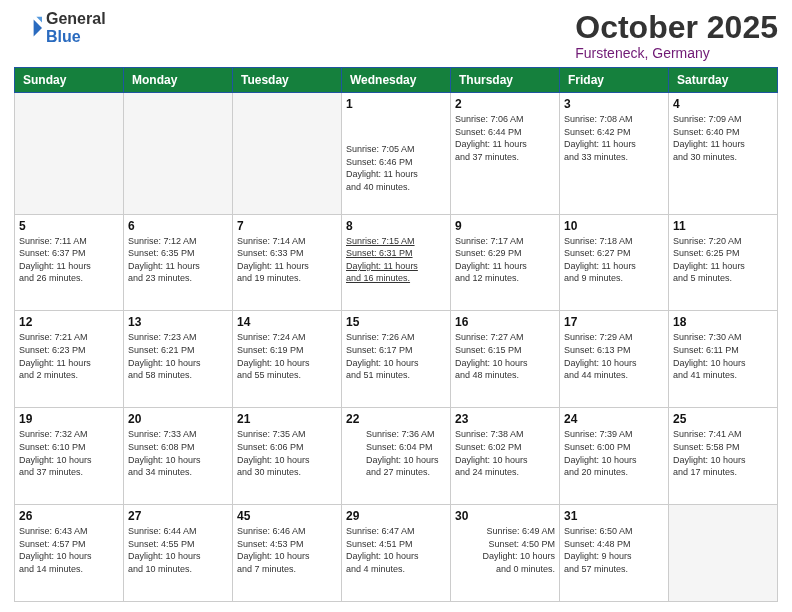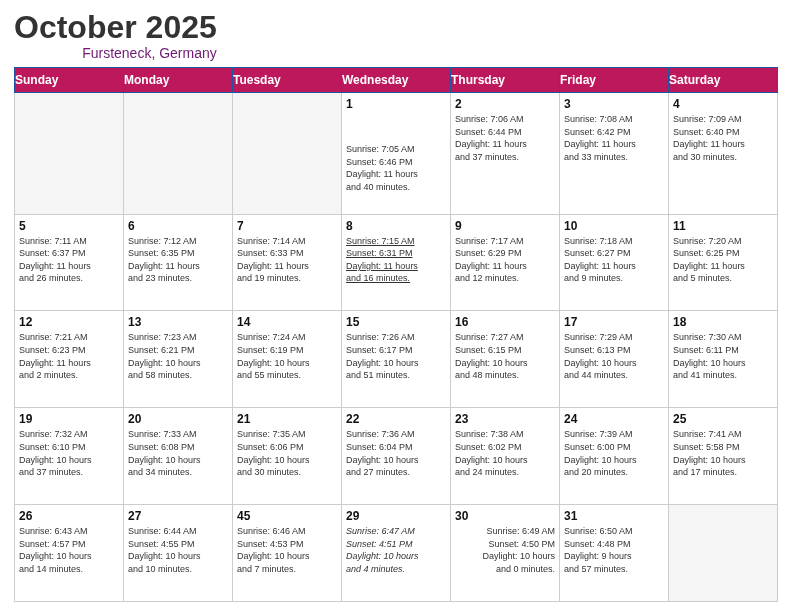--- a/index.html
+++ b/index.html
@@ -26,45 +26,45 @@
     .logo {
       display: flex;
       align-items: center;
       gap: 4px;
     }
     .logo-icon {
       width: 28px;
       height: 28px;
     }
     .title-block {
-      text-align: right;
+      text-align: left;
     }
     .month-title {
       font-size: 32px;
       font-weight: bold;
       color: #333;
       line-height: 1.1;
     }
     .subtitle {
       font-size: 14px;
       color: #701a75;
     }
     .calendar {
       flex: 1;
       border: 1px solid #ccc;
       border-collapse: collapse;
       width: 100%;
       table-layout: fixed;
     }
     .calendar th {
-      background: #be185d;
+      background: #15803d;
       color: #fff;
       font-size: 12px;
       font-weight: bold;
-      padding: 5px 0;
+      padding: 5px 8px;
       text-align: left;
       border: 1px solid #1e55a0;
     }
     .calendar td {
       border: 1px solid #ccc;
       vertical-align: top;
       padding: 4px 4px;
       font-size: 9.5px;
       color: #333;
       height: 84px;
@@ -85,20 +85,30 @@
     }
     tr.week-row td {
       height: 84px;
     }
   </style>
 </head>
 <body>
 
 <div class="page">
   <div class="header">
+    <div class="logo">
+      <svg class="logo-icon" viewBox="0 0 40 40">
+        <polygon points="28,8 40,20 28,32" fill="#2a6bbf"></polygon>
+        <polygon points="32,4 40,4 40,12" fill="#5599dd"></polygon>
+      </svg>
+      <div>
+        <div style="font-size:16px;font-weight:bold;color:#333;">General</div>
+        <div style="font-size:16px;font-weight:bold;color:#2a6bbf;">Blue</div>
+      </div>
+    </div>
     <div class="title-block">
       <div class="month-title">October 2025</div>
       <div class="subtitle">Fursteneck, Germany</div>
     </div>
   </div>
 
   <table class="calendar">
     <thead>
       <tr>
 
@@ -264,21 +274,21 @@
           </td>
           <td>
             <div class="day-num">21</div>
             <div class="day-detail" style="white-space: pre-line;">Sunrise: 7:35 AM
 Sunset: 6:06 PM
 Daylight: 10 hours
 and 30 minutes.</div>
           </td>
           <td>
             <div class="day-num">22</div>
-            <div class="day-detail" style="white-space: pre-line;">Sunrise: 7:36 AM
+            <div class="day-detail" style="white-space: pre-line; margin-left: 20px;">Sunrise: 7:36 AM
 Sunset: 6:04 PM
 Daylight: 10 hours
 and 27 minutes.</div>
           </td>
           <td>
             <div class="day-num">23</div>
             <div class="day-detail" style="white-space: pre-line;">Sunrise: 7:38 AM
 Sunset: 6:02 PM
 Daylight: 10 hours
 and 24 minutes.</div>
@@ -315,21 +325,21 @@
           </td>
           <td>
             <div class="day-num">45</div>
             <div class="day-detail" style="white-space: pre-line;">Sunrise: 6:46 AM
 Sunset: 4:53 PM
 Daylight: 10 hours
 and 7 minutes.</div>
           </td>
           <td>
             <div class="day-num">29</div>
-            <div class="day-detail" style="white-space: pre-line; font-style: italic;">Sunrise: 6:47 AM
+            <div class="day-detail" style="white-space: pre-line;">Sunrise: 6:47 AM
 Sunset: 4:51 PM
 Daylight: 10 hours
 and 4 minutes.</div>
           </td>
           <td>
             <div class="day-num">30</div>
             <div class="day-detail" style="white-space: pre-line; text-align: right;">Sunrise: 6:49 AM
 Sunset: 4:50 PM
 Daylight: 10 hours
 and 0 minutes.</div>

